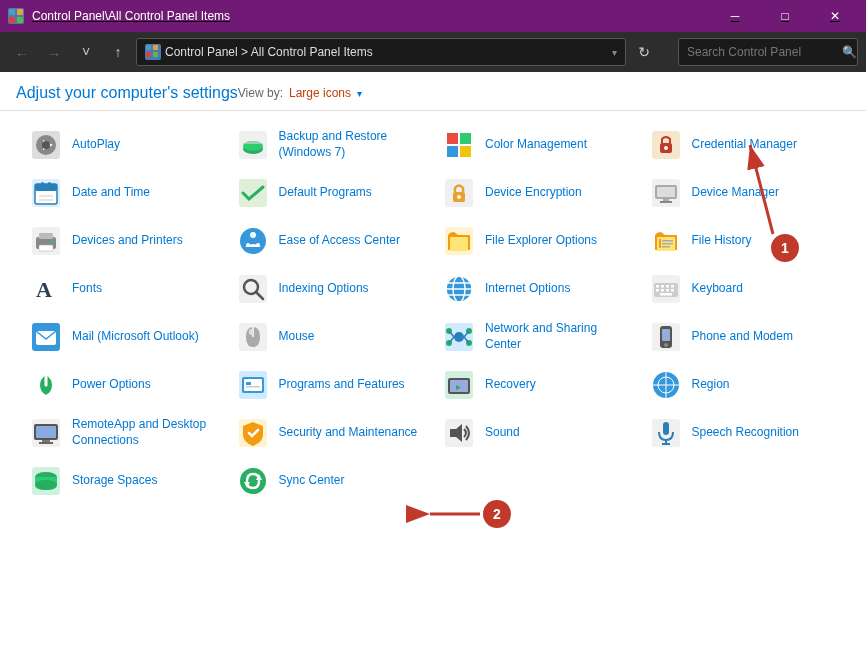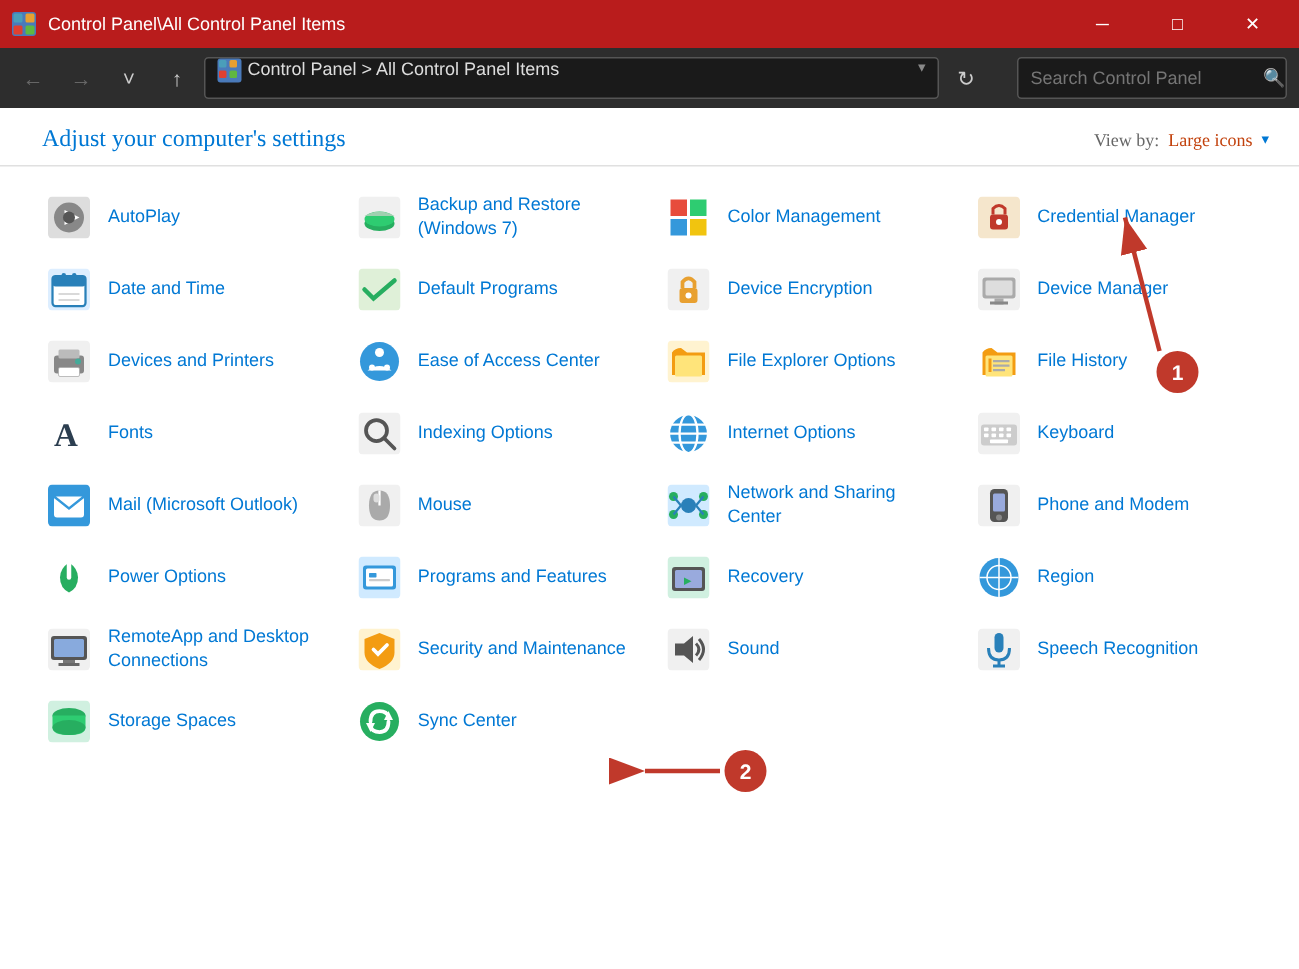--- a/index.html
+++ b/index.html
@@ -1,25 +1,26 @@
 <!DOCTYPE html>
 <html><head>
   <meta charset="utf-8">
   <style>
     * { margin: 0; padding: 0; box-sizing: border-box; }
     body { font-family: 'Segoe UI', sans-serif; background: #fff; width: 866px; height: 646px; overflow: hidden; }
 
     
     .titlebar {
-      background: #b91c1c;
+      background: #701a75;
       height: 32px;
       display: flex;
       align-items: center;
       padding: 0 8px;
       gap: 8px;
+      text-decoration: underline;
     }
     .titlebar-icon { width: 16px; height: 16px; background: #4a7aba; border-radius: 2px; flex-shrink: 0; }
     .titlebar-title { color: #fff; font-size: 12px; flex: 1; }
     .titlebar-controls { display: flex; gap: 4px; }
     .titlebar-btn {
       width: 46px; height: 32px; border: none; background: transparent;
       color: #fff; font-size: 12px; cursor: pointer; display: flex; align-items: center; justify-content: center;
     }
 
     
@@ -32,21 +33,21 @@
       gap: 4px;
     }
     .nav-btn {
       width: 28px; height: 28px; border: none; background: transparent;
       color: #ccc; font-size: 14px; cursor: pointer; border-radius: 3px;
       display: flex; align-items: center; justify-content: center;
     }
     .nav-btn.disabled { color: #666; cursor: default; }
     .address-box {
       flex: 1; height: 28px; background: #1a1a1a; border: 1px solid #555;
-      border-radius: 3px; display: flex; align-items: flex-start; padding: 0 8px;
+      border-radius: 3px; display: flex; align-items: center; padding: 0 8px;
       color: #ddd; font-size: 12px; gap: 4px;
     }
     .address-icon { width: 16px; height: 16px; background: #4a7aba; border-radius: 2px; flex-shrink: 0; }
     .address-text { flex: 1; color: #ddd; font-size: 12px; }
     .address-chevron { color: #888; font-size: 10px; }
     .address-refresh { width: 28px; height: 28px; border: none; background: transparent; color: #ccc; font-size: 14px; cursor: pointer; border-radius: 3px; display: flex; align-items: center; justify-content: center; }
     .search-box {
       width: 180px; height: 28px; background: #1a1a1a; border: 1px solid #555;
       border-radius: 3px; display: flex; align-items: center; padding: 0 8px; margin-left: 16px;
     }
@@ -56,26 +57,24 @@
     
     .content {
       background: #fff;
       height: calc(646px - 72px);
       display: flex;
       flex-direction: column;
     }
 
     
     .header-bar {
-      padding: 12px 20px 8px 28px;
+      padding: 12px 20px 8px 16px;
       border-bottom: 1px solid #e0e0e0;
       display: flex;
       align-items: center;
-      justify-content: space-between;
-      font-family: Liberation Serif, serif;
     }
     .header-title { color: #0078d4; font-size: 16px; font-weight: 400; }
     .view-by { display: flex; align-items: center; gap: 6px; font-size: 12px; color: #333; }
     .view-by-label { color: #666; }
     .view-by-value { color: #c2410c; cursor: pointer; font-size: 12px; }
     .view-by-dropdown { color: #0078d4; font-size: 10px; }
 
     
     .annotation-container {
       position: relative;

